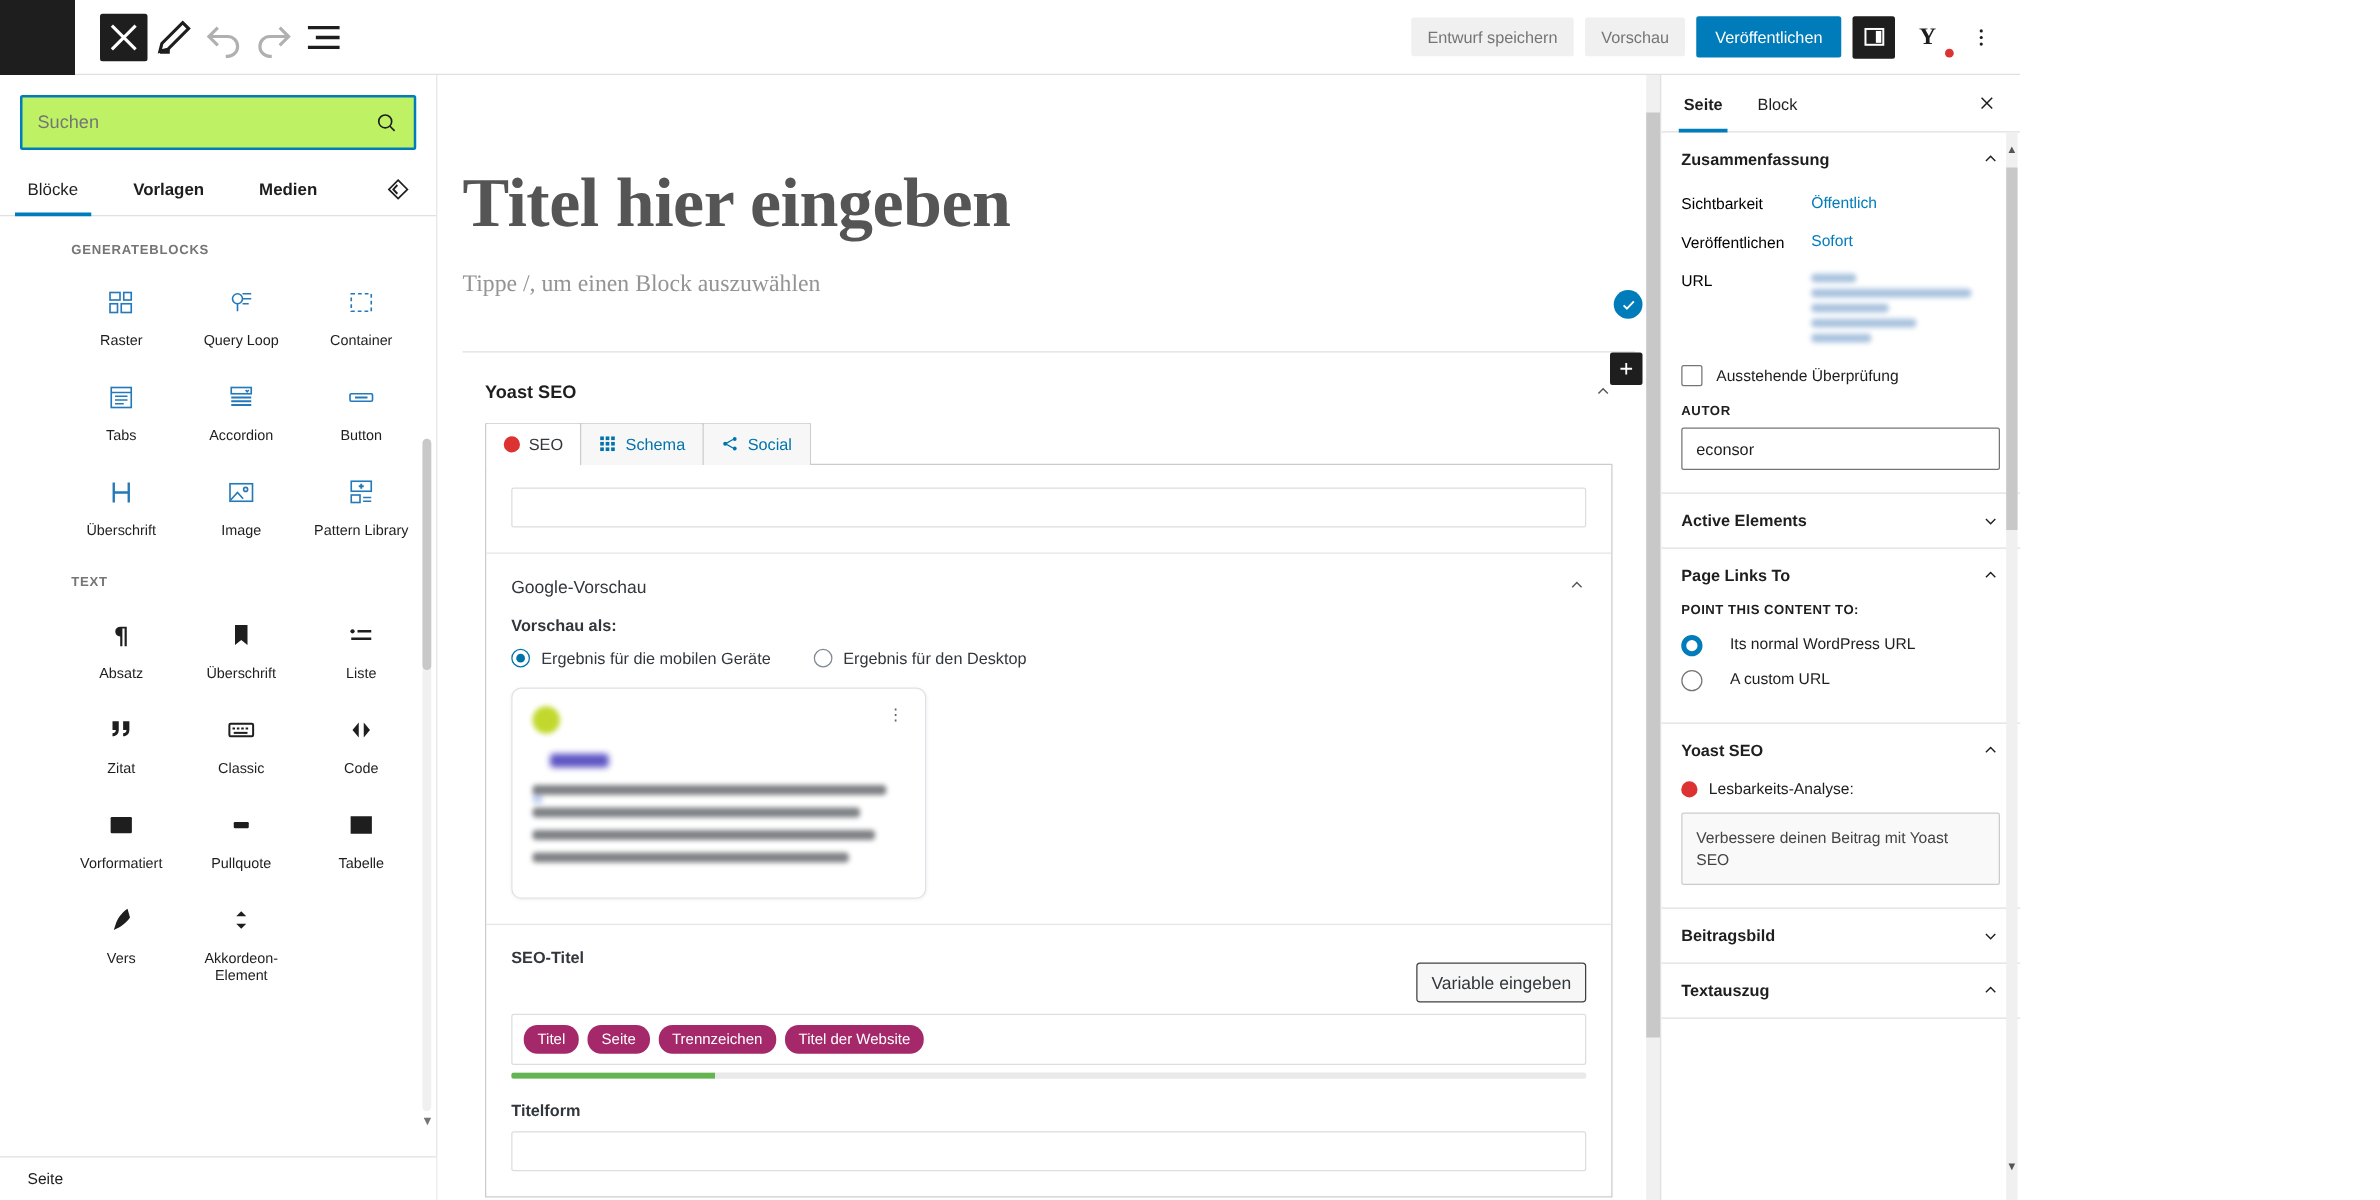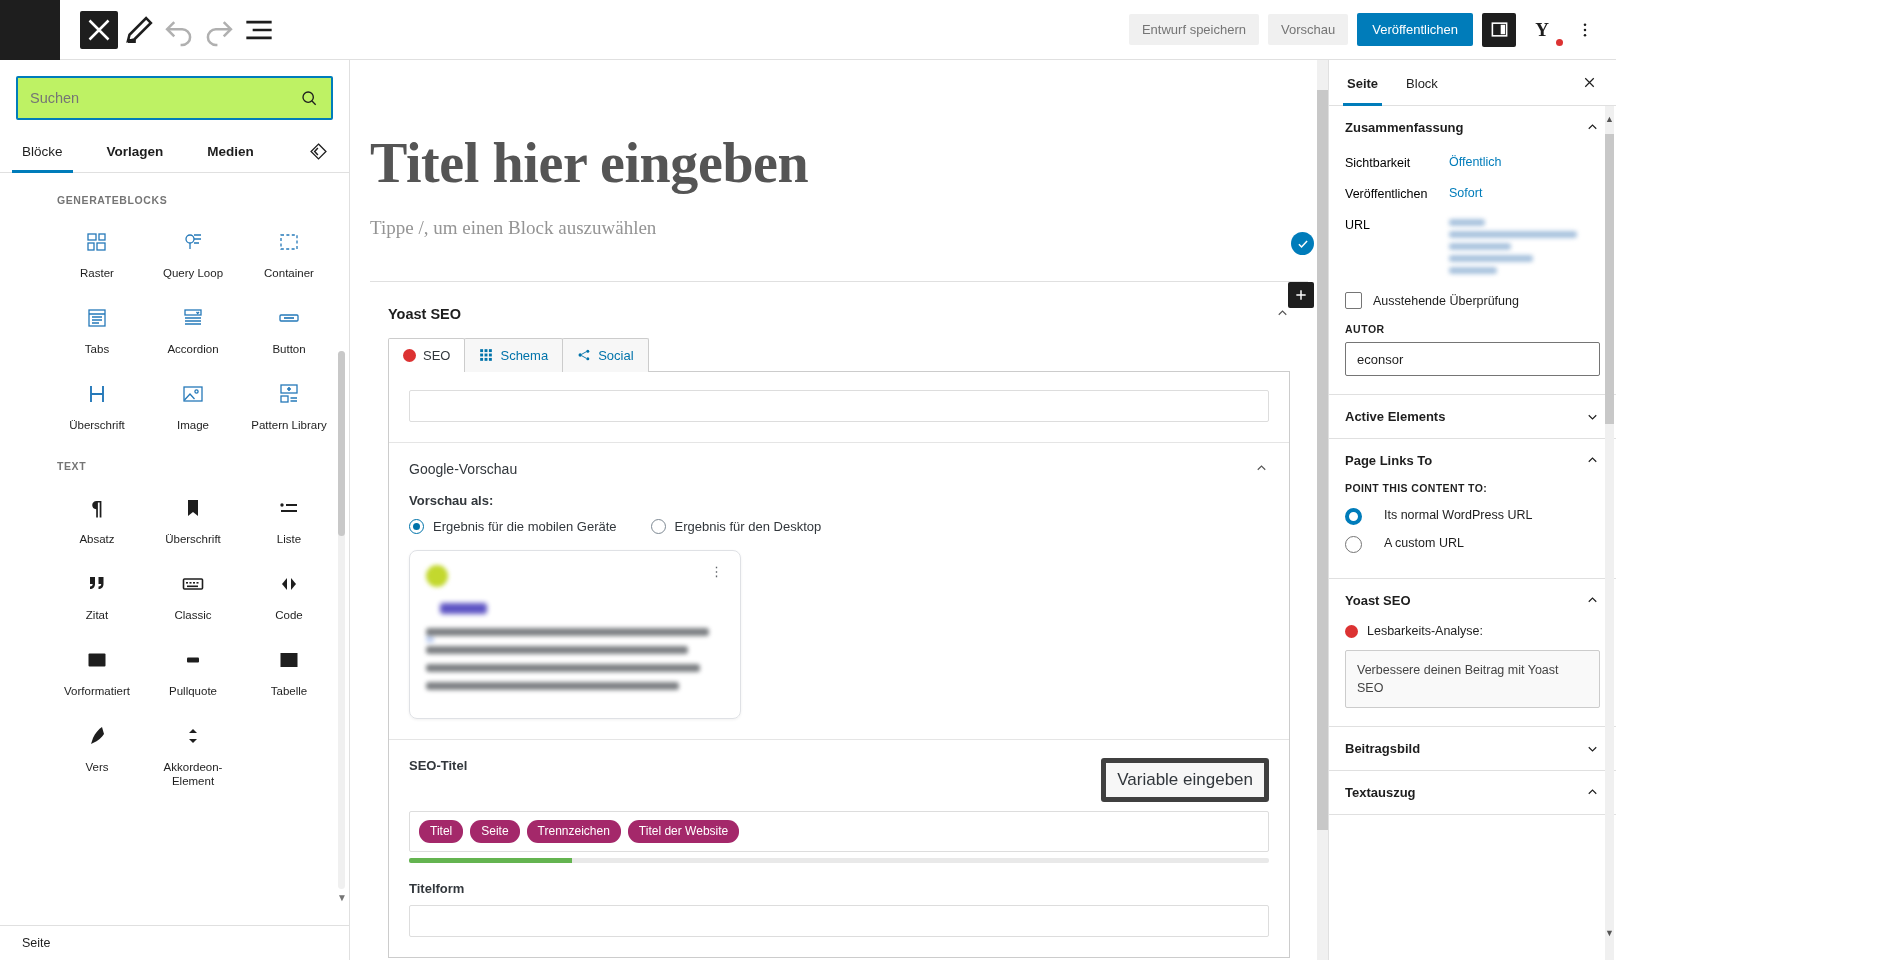--- a/index.html
+++ b/index.html
@@ -180,23 +180,24 @@
   .gp-site-lines { flex: 1; padding-top: 1px; }
   .gp-blur-line { height: 8px; border-radius: 3px; background: #9aa0a6; filter: blur(2.4px); margin-bottom: 7px; opacity: .75; }
   .gp-dots { font-size: 13px; color: #5f6368; letter-spacing: 1px; line-height: .6; padding-top: 3px; }
   .gp-title-line { height: 11px; width: 47px; border-radius: 3px; background: #1a0dab; filter: blur(2.4px); margin: 16px 0 0 14px; opacity: .7; }
   .gp-title-pre { position: absolute; left: 16px; top: 84px; width: 8px; height: 8px; border-radius: 2px; background: #c6d4f2; filter: blur(2px); }
   .gp-desc { margin-top: 14px; }
   .gp-desc-line { height: 8px; border-radius: 3px; background: #4d5156; filter: blur(2.3px); margin-bottom: 10px; opacity: .72; }
 
   .seo-title-head { display: flex; align-items: flex-start; justify-content: space-between; margin-bottom: 9px; }
   .var-btn {
-    background: #f7f7f7; border: 5px solid #404040; border-radius: 3px; font-size: 17px;
+    background: #f7f7f7; border: 1px solid #404040; border-radius: 3px; font-size: 14px;
     color: #32373c; padding: 7px 11px; cursor: pointer; font-family: "Liberation Sans", sans-serif;
     white-space: nowrap;
+    margin-top: 12px;
   }
   .chip-field { border: 1px solid #ddd; border-radius: 2px; padding: 8px 9px; display: flex; gap: 7px; flex-wrap: wrap; min-height: 36px; text-align: right; }
   .chip {
     background: #a4286a; color: #fff; font-size: 12px; border-radius: 11px;
     padding: 4px 11px; line-height: 1.3; white-space: nowrap;
   }
   .prog-track { height: 5px; background: #e9e9e9; margin-top: 6px; border-radius: 2px; overflow: hidden; }
   .prog-fill { height: 100%; background: #64b450; }
 
   

